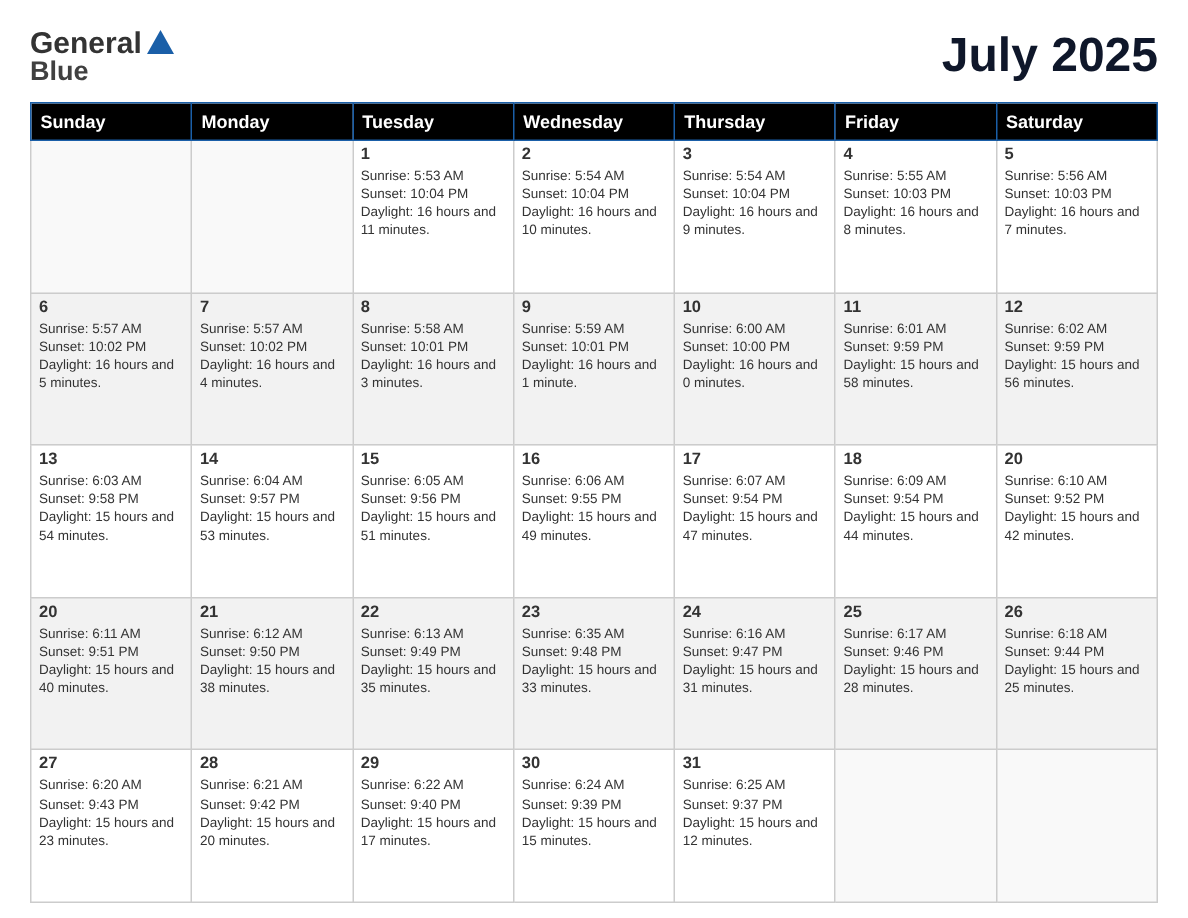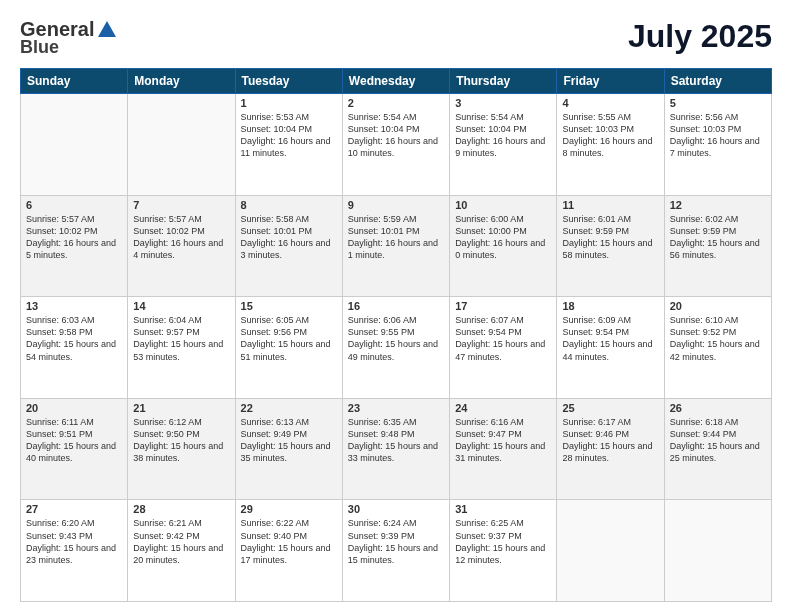--- a/index.html
+++ b/index.html
@@ -50,21 +50,21 @@
       flex: 1;
       display: flex;
       flex-direction: column;
     }
     .cal-table {
       width: 100%;
       border-collapse: collapse;
       flex: 1;
     }
     .cal-table th {
-      background: #0c4a6e;
+      background: #000000;
       color: #fff;
       text-align: left;
       padding: 5px 6px;
       font-size: 12px;
       font-weight: bold;
       border: 1px solid #1a5fa8;
     }
     .cal-table td {
       border: 1px solid #ccc;
       vertical-align: top;
@@ -91,21 +91,21 @@
     .row-shaded td {
       background: #f2f2f2;
     }
   </style>
 </head>
 <body>
 
 <div class="page">
   <div class="header">
     <div class="logo">
-      <div style="display:flex;align-items:flex-end;">
+      <div style="display:flex;align-items:flex-start;">
         <span class="logo-text logo-general">General</span>
         <span style="position:relative;display:inline-block;width:22px;height:22px;margin:0 2px;">
           <svg width="22" height="22" viewBox="0 0 22 22">
             <polygon points="11,2 20,18 2,18" fill="#1a5fa8"></polygon>
           </svg>
         </span>
       </div>
       <span class="logo-text logo-blue" style="margin-top:-4px;font-size:18px;font-weight:bold;">Blue</span>
     </div>
     <div class="title-area">

